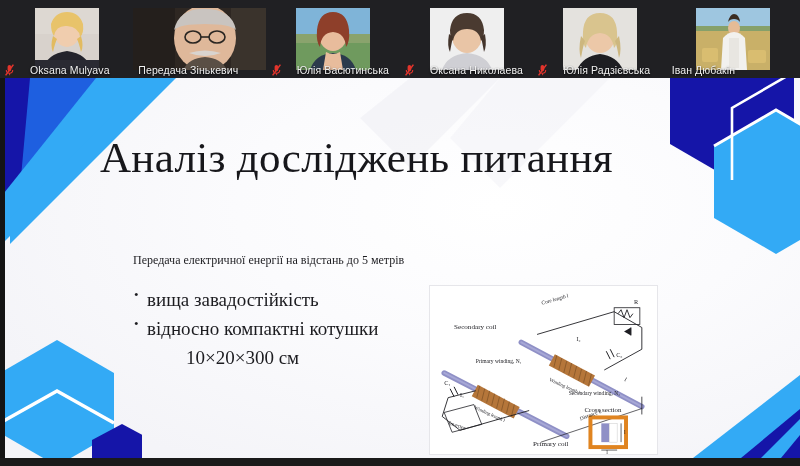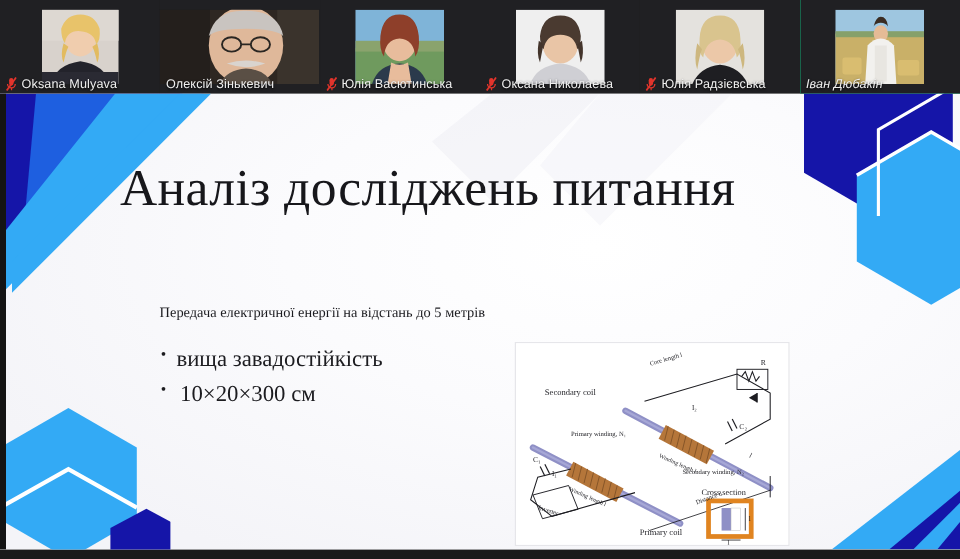--- a/index.html
+++ b/index.html
@@ -10,32 +10,32 @@
 
   
   #filmstrip {
     position:absolute; left:0; top:0; width:800px; height:78px;
     background:#1b1b1d; display:flex; overflow:hidden;
   }
   .tile {
     position:relative; width:133.33px; height:78px;
     background:#232326; overflow:hidden; flex:0 0 133.33px;
   }
-  .tile.active { outline:2px solid #12d18e; outline-offset:-2px; z-index:3;font-style:italic; }
+  .tile.active { outline:2px solid #12d18e; outline-offset:-2px; z-index:3; }
 
   .vidwrap { position:absolute; inset:0; display:flex; align-items:center; justify-content:center;
              background:#202023; }
   .vid { position:relative; overflow:hidden; }
   .vid-portrait { width:64px; height:62px; }
   .vid-full { width:133.33px; height:62px; }
   .vid-sq { width:74px; height:62px; }
 
   .namebar {
     position:absolute; left:0; bottom:0; width:100%; height:17px;
-    display:flex; align-items:center; gap:4px; padding-left:5px;
+    display:flex; align-items:center; gap:16px; padding-left:5px;
     z-index:4;
   }
   .nm { color:#f0f0f0; font-size:10.5px; letter-spacing:.1px; white-space:nowrap;
         text-shadow:0 1px 2px rgba(0,0,0,.95); }
   .mic { width:9px; height:12px; flex:0 0 9px; position:relative; }
   .mic svg { display:block; }
 
   
   #slide {
     position:absolute; left:0; top:78px; width:800px; height:380px;
@@ -54,21 +54,21 @@
     font-size:43px; color:#17171b; letter-spacing:.3px; line-height:1.05;
   }
 
   
   #bodytext { position:absolute; left:133px; top:174px; width:275px;
               font-family:"Liberation Serif", serif; color:#1c1c20; }
   #bodytext .lead { font-size:12px; line-height:1.45; }
   #bodytext ul { list-style:none; margin-top:17px; }
   #bodytext li { font-size:19px; line-height:1.52; position:relative; padding-left:14px; }
   #bodytext li::before { content:"•"; position:absolute; left:1px; top:-1px; font-size:13px; }
-  #bodytext li .sub { display:block; padding-left:3px; }
+  #bodytext li .sub { display:block; padding-left:3px;margin-left:36px; }
 
   
   #figure { position:absolute; left:429px; top:207px; width:229px; height:170px;
             background:#fff; border:1px solid #e6e6ea; }
   #figure svg { display:block; width:100%; height:100%; }
 
   .f-txt { font-family:"Liberation Serif", serif; fill:#1d1d22; }
 </style>
 </head>
 <body>
@@ -116,21 +116,21 @@
             <path d="M41 22 q5-22 31-21 q27 0 31 21 q-6-6-31-6 q-25 0-31 6z" fill="#c9c4c0"></path>
             <ellipse cx="60" cy="29" rx="8" ry="6" fill="none" stroke="#2a2622" stroke-width="1.6"></ellipse>
             <ellipse cx="84" cy="29" rx="8" ry="6" fill="none" stroke="#2a2622" stroke-width="1.6"></ellipse>
             <line x1="68" y1="29" x2="76" y2="29" stroke="#2a2622" stroke-width="1.6"></line>
             <path d="M56 45 q16-5 32 0 q-16 6-32 0z" fill="#d9d4cf"></path>
             <path d="M50 62 q6-12 22-13 q16 1 22 13z" fill="#5a4f45"></path>
           </svg>
         </div>
       </div>
       <div class="namebar">
-        <span class="nm">Олексій Зінькевич</span>
+        <span class="nm">Передача Зінькевич</span>
       </div>
     </div>
 
     <div class="tile">
       <div class="vidwrap">
         <div class="vid vid-sq">
           <svg viewBox="0 0 74 62" preserveAspectRatio="none" width="74" height="62">
             <rect width="74" height="62" fill="#7fb4d8"></rect>
             <rect y="32" width="74" height="30" fill="#6f9a5e"></rect>
             <rect x="0" y="26" width="74" height="9" fill="#8aa36d"></rect>
@@ -264,20 +264,21 @@
 
     <div id="title">Аналіз досліджень питання</div>
 
     <div id="bodytext">
       <div class="lead">Передача електричної енергії на відстань до 5 метрів</div>
       <ul>
         <li>
           <span>вища завадостійкість</span>
         </li>
         <li>
+          <span>відносно компактні котушки</span>
           <span class="sub">10×20×300 см</span>
         </li>
       </ul>
     </div>
 
     <div id="figure">
       <svg viewBox="0 0 229 170">
         <rect width="229" height="170" fill="#ffffff"></rect>
 
         <line x1="92" y1="57" x2="214" y2="122" stroke="#8f90c6" stroke-width="5.5" stroke-linecap="round"></line>

